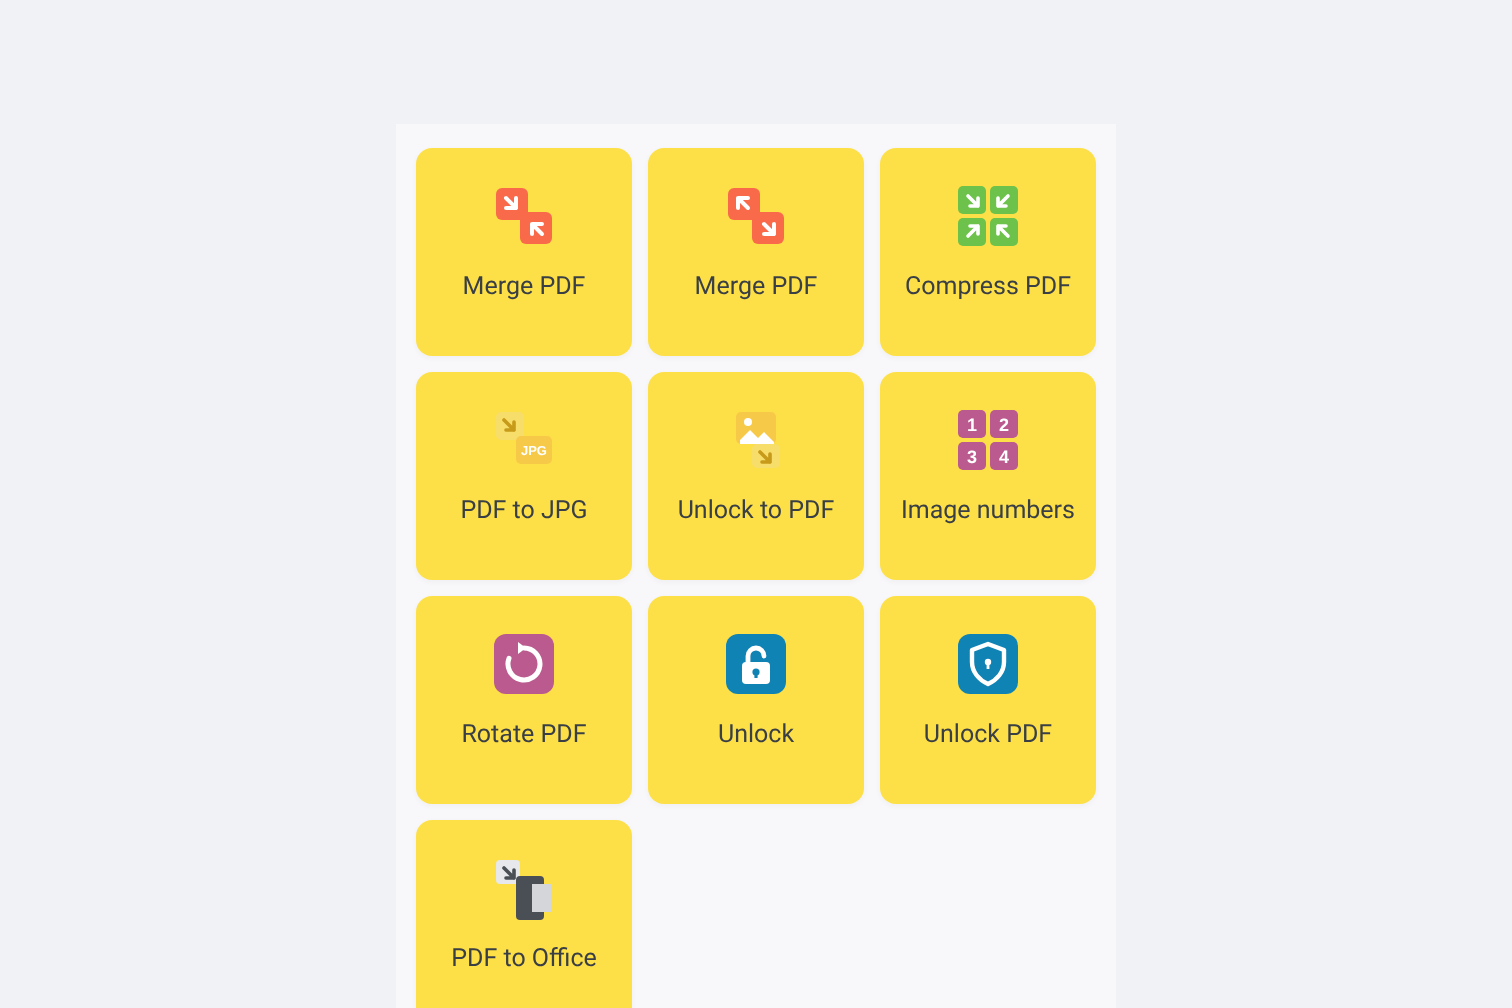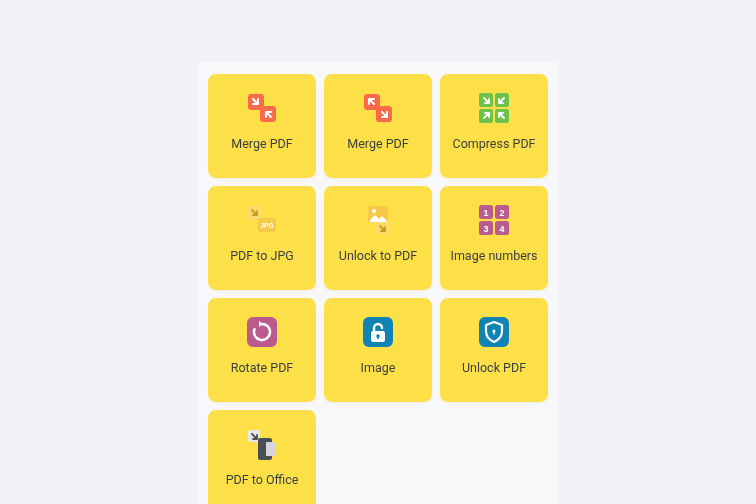--- a/index.html
+++ b/index.html
@@ -154,21 +154,21 @@
     <div class="tool-card">
       <div class="icon-wrap">
         <svg width="34" height="34" viewBox="0 0 34 34">
           <rect x="2" y="2" width="30" height="30" rx="6" fill="#1083b5"></rect>
           <path d="M13 16 v-3 a4 4 0 0 1 8 0" stroke="#fff" stroke-width="2.4" fill="none" stroke-linecap="round"></path>
           <rect x="10" y="16" width="14" height="11" rx="2" fill="#fff"></rect>
           <circle cx="17" cy="21" r="1.8" fill="#1083b5"></circle>
           <rect x="16.2" y="21" width="1.6" height="3" fill="#1083b5"></rect>
         </svg>
       </div>
-      <div class="tool-label">Image</div>
+      <div class="tool-label">Unlock</div>
     </div>
 
     <div class="tool-card">
       <div class="icon-wrap">
         <svg width="34" height="34" viewBox="0 0 34 34">
           <rect x="2" y="2" width="30" height="30" rx="6" fill="#1083b5"></rect>
           <path d="M17 7 l8 3 v6 c0 5 -3.5 9 -8 11 c-4.5 -2 -8 -6 -8 -11 v-6 z" fill="none" stroke="#fff" stroke-width="2.2" stroke-linejoin="round"></path>
           <circle cx="17" cy="16" r="1.6" fill="#fff"></circle>
           <rect x="16.3" y="16" width="1.4" height="3.5" fill="#fff"></rect>
         </svg>

